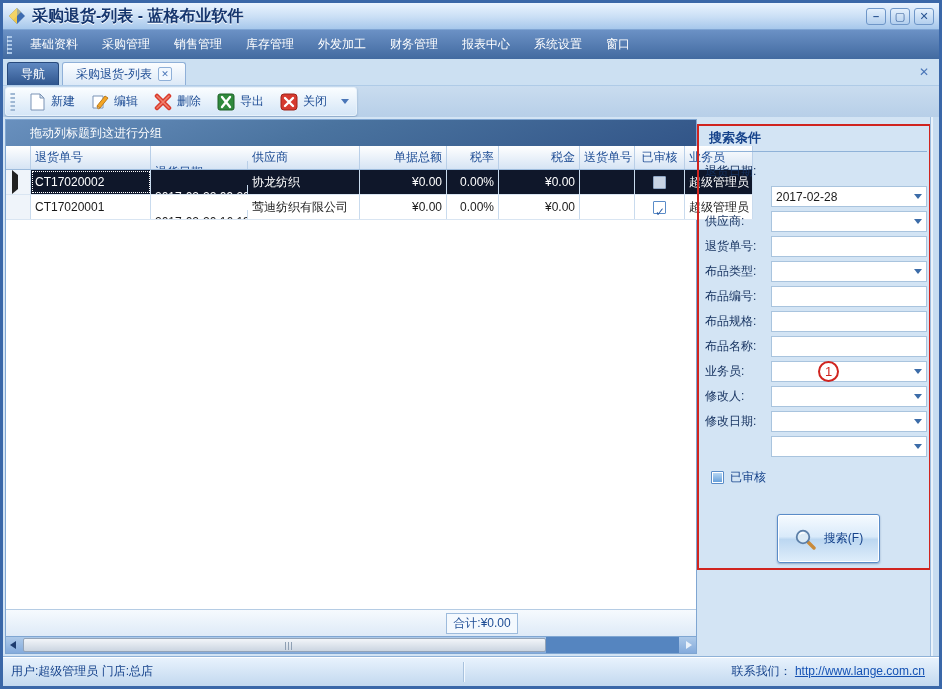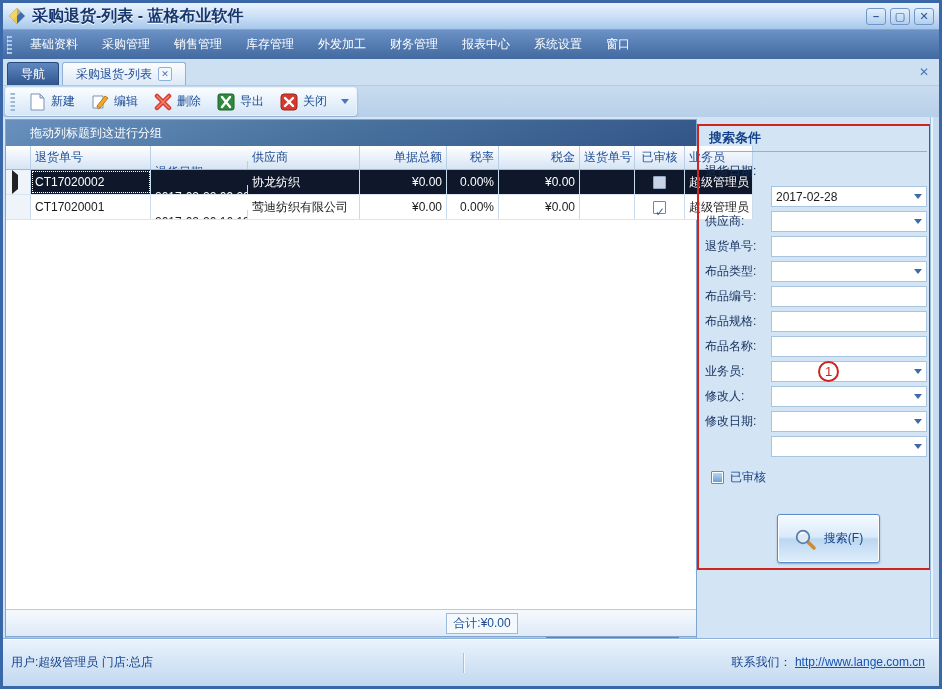--- a/index.html
+++ b/index.html
@@ -140,21 +140,21 @@
   .audit-box { width:13px; height:13px; border:1px solid #5A8CC8; border-radius:1px;
     background:linear-gradient(180deg,#BFDCF6 0%,#5E9AD8 100%); box-shadow:inset 0 0 0 1px #FFFFFF; }
 
   .search-btn { position:relative; margin:28px 0 0 72px; width:103px; height:49px;
     border:1px solid #5A8CC8; border-radius:3px;
     background:linear-gradient(180deg,#F6FBFF 0%,#D9EAFA 46%,#BCD7F1 52%,#DFEEFB 100%);
     box-shadow:0 1px 2px rgba(40,80,130,.4), inset 0 0 0 1px #FFFFFF;
     display:flex; align-items:center; justify-content:center; gap:8px; color:#15428B; }
 
   
-  .statusbar { position:absolute; left:0; right:0; bottom:0; height:48px;
+  .statusbar { position:absolute; left:0; right:0; bottom:0; height:30px;
     background:linear-gradient(180deg,#E9F3FD 0%,#C2D8EF 100%);
     border-top:1px solid #8FB2D8; box-shadow:inset 0 1px 0 #FFFFFF;
     display:flex; align-items:center; color:#15428B;justify-content:center; }
   .status-left { padding-left:8px; flex:0 0 460px; }
   .status-div { width:1px; height:20px; background:#A8C2DE; box-shadow:1px 0 0 #F2F8FE; }
   .status-right { flex:1; text-align:right; padding-right:14px; white-space:nowrap; }
   .status-link { color:#1552B4; text-decoration:underline; }
 
   svg { display:block; }
 </style>

